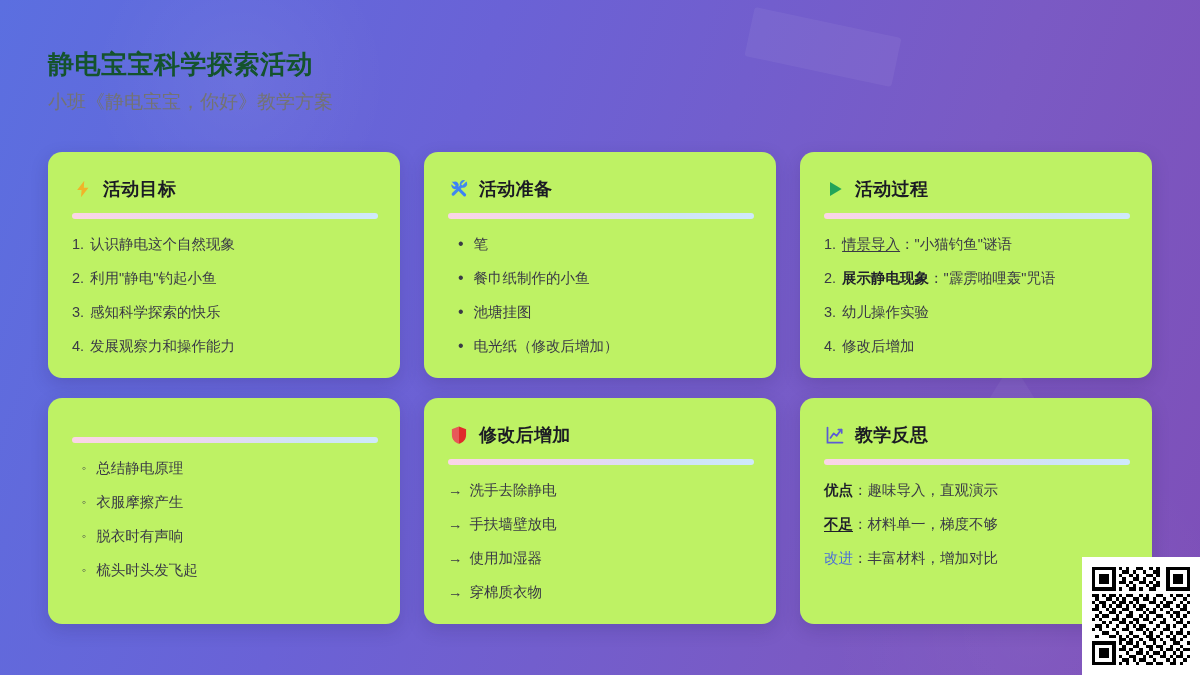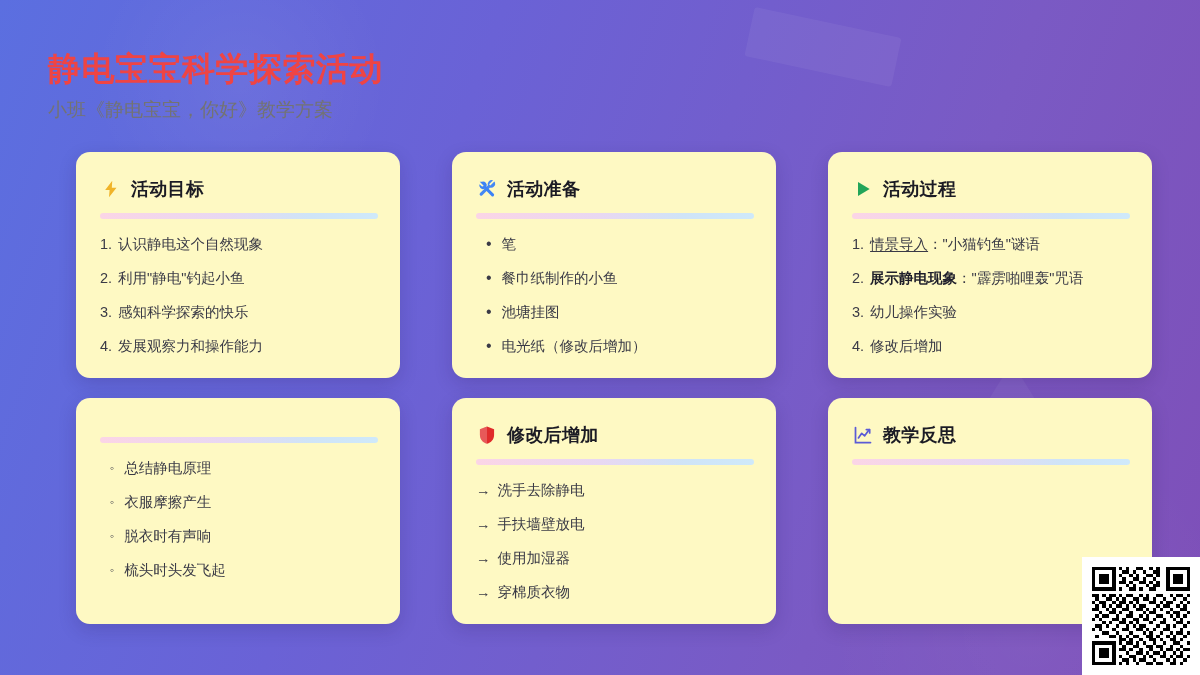--- a/index.html
+++ b/index.html
@@ -38,21 +38,21 @@
     border-right:26px solid transparent;
     border-bottom:42px solid rgba(255,255,255,0.05);
   }
 
   
   .header {
     position:absolute; left:0; top:0; width:1200px; height:150px;
   }
   .hdr-left { position:absolute; left:48px; top:48px; }
   .hdr-title {
-    font-size:33px; font-weight:bold; color:#ef4444;
+    font-size:26px; font-weight:bold; color:#14532d;
     letter-spacing:0.5px; line-height:1.25;
   }
   .hdr-sub {
     font-size:19px; color:#737373; margin-top:9px; line-height:1.3;
   }
   .hdr-right {
     position:absolute; right:40px; top:46px;
     text-align:right; color:#ddd8f6;
     font-size:14.5px; line-height:1.72;
   }
@@ -61,27 +61,26 @@
   
   .grid {
     position:absolute; left:48px; top:152px;
     width:1104px;
     display:grid;
     grid-template-columns:repeat(3,352px);
     grid-template-rows:226px 226px;
     column-gap:24px; row-gap:20px;
   }
   .card {
-    background:#fef9c3;
+    background:#bef264;
     border-radius:14px;
     box-shadow:0 6px 18px rgba(35,20,80,0.17);
     padding:26px 22px 18px 24px;
     position:relative;
     overflow:hidden;
-    margin-left:28px;
   }
   .card-head {
     display:flex; align-items:center; gap:9px;
   }
   .card-icon {
     width:22px; height:22px;
     display:flex; align-items:center; justify-content:center;
     flex:0 0 auto;
   }
   .card-icon svg { display:block; }
@@ -282,20 +281,31 @@
         <span class="card-icon">
           <svg width="20" height="20" viewBox="0 0 24 24">
             <path d="M3 3v18h18" fill="none" stroke="#5b5bd6" stroke-width="2.1" stroke-linecap="round"></path>
             <path d="M6.5 15.5 10.5 10 14 13 19.5 5.5" fill="none" stroke="#5b5bd6" stroke-width="2.1" stroke-linecap="round" stroke-linejoin="round"></path>
             <path d="M16 5.5h4v4" fill="none" stroke="#5b5bd6" stroke-width="2.1" stroke-linecap="round" stroke-linejoin="round"></path>
           </svg>
         </span>
         <span class="card-title">教学反思</span>
       </div>
       <div class="divider"></div>
+      <div class="items">
+        <div class="item">
+          <span class="itext"><span class="b">优点</span><span class="">：趣味导入，直观演示</span></span>
+        </div>
+        <div class="item">
+          <span class="itext"><span class="bu">不足</span><span>：材料单一，梯度不够</span></span>
+        </div>
+        <div class="item">
+          <span class="itext"><span class="blue">改进</span><span>：丰富材料，增加对比</span></span>
+        </div>
+      </div>
     </div>
   </div>
 
 <div class="qr-wrap">
   <svg class="qr" viewBox="0 0 29 29" shape-rendering="crispEdges">
     <rect width="29" height="29" fill="#ffffff"></rect>
     <g fill="#000000">
       <rect x="0" y="0" width="7" height="1"></rect>
         <rect x="0" y="6" width="7" height="1"></rect>
       <rect x="0" y="0" width="1" height="7"></rect>

